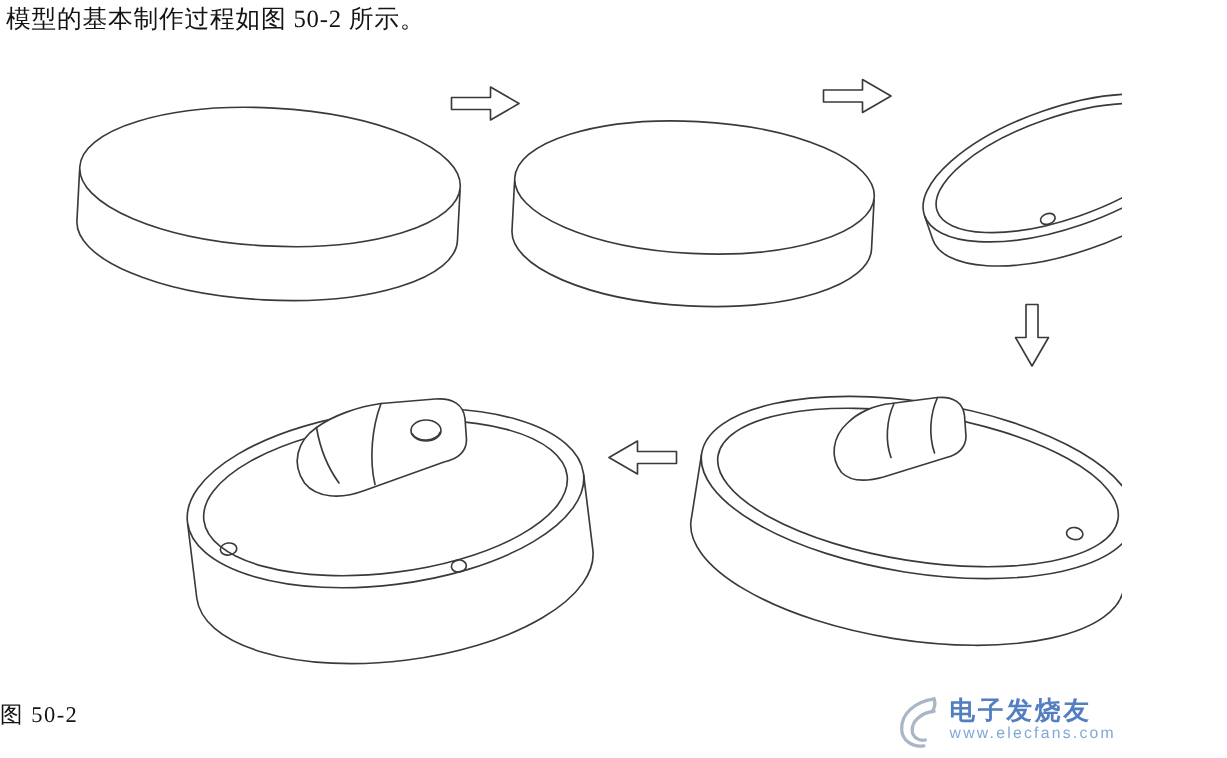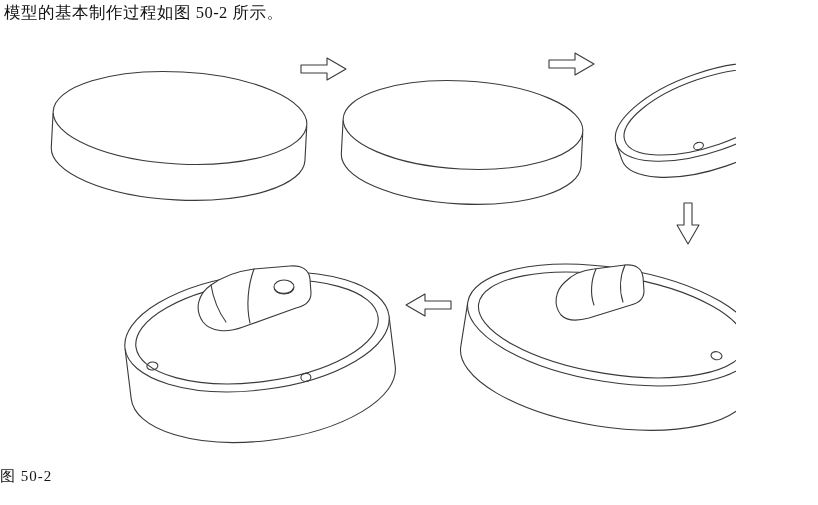--- a/index.html
+++ b/index.html
@@ -2,20 +2,21 @@
 <html><head>
 <meta charset="utf-8">
 <style>
   html,body{margin:0;padding:0;background:#fff;}
   .page{
     position:relative;
     width:736px;height:505px;
     background:#ffffff;
     font-family:"Liberation Serif", serif;
     overflow:hidden;
+    padding-left:12px;
   }
   .intro{
     position:absolute;left:4px;top:2px;margin:0;
     font-size:16.5px;color:#141414;letter-spacing:.5px;
     white-space:nowrap;
   }
   .caption{
     position:absolute;left:0;top:467px;width:818px;
     text-align:left;font-size:15px;color:#141414;letter-spacing:1px;
   }
@@ -103,14 +104,27 @@
           <ellipse cx="284" cy="287" rx="10" ry="7"></ellipse>
           <path d="M 274.5 289 A 10 7 0 0 0 293.5 288"></path>
         </g>
 
       </g>
     </svg>
   </figure>
 
   <div class="caption">图 50-2</div>
 
+  <div class="watermark">
+    <svg class="wm-logo" width="36" height="42" viewBox="0 0 36 42">
+      <g fill="none" stroke="#a6b2c2" stroke-width="2.2" stroke-linecap="round" transform="rotate(14 18 21)">
+        <path d="M 24 5 C 12 10 5 20 8 30 C 10 37 18 40 25 37"></path>
+        <path d="M 26 13 C 18 16 13 23 15 29 C 16 33 21 35 25 33"></path>
+        <path d="M 24 5 C 26 8 26 10 25 13"></path>
+      </g>
+    </svg>
+    <div class="wm-text">
+      <div class="wm-brand">电子发烧友</div>
+      <div class="wm-url">www.elecfans.com</div>
+    </div>
+  </div>
 
 </div>
 
 </body></html>

